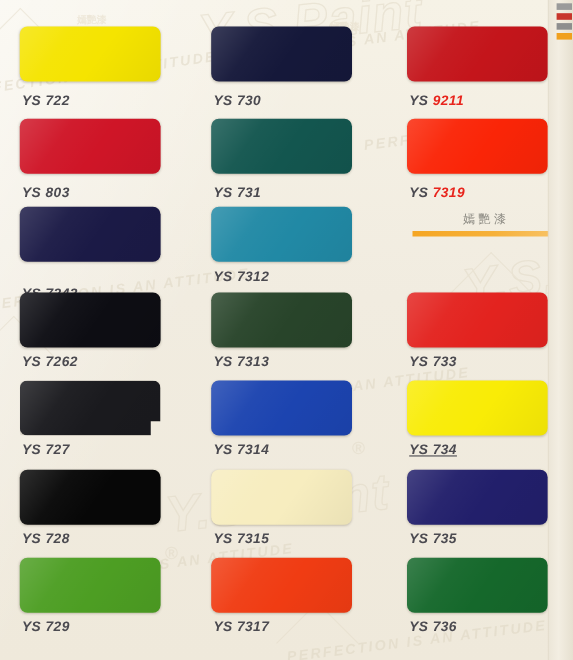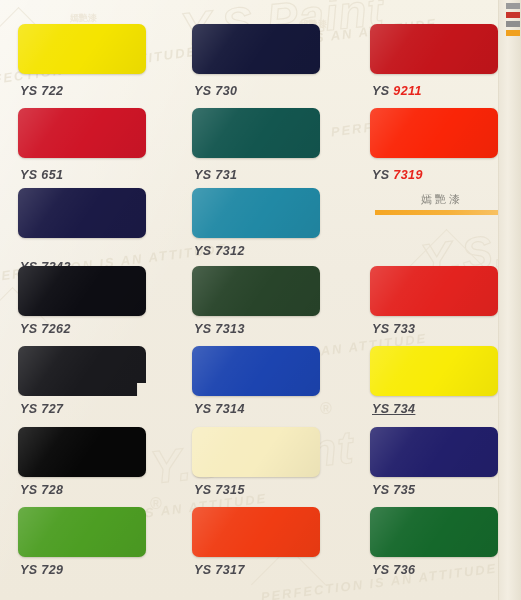--- a/index.html
+++ b/index.html
@@ -134,21 +134,21 @@
     <div class="cell" style="left:18px;top:24px;">
       <div class="chip" style="width:128px;height:50px;background:#f5e400;">
           <div class="sheen"></div>
         </div>
       <div class="lbl" style="left:2px;top:60px;">YS 722</div>
     </div>
     <div class="cell" style="left:18px;top:108px;">
       <div class="chip" style="width:128px;height:50px;background:#cf1527;">
           <div class="sheen"></div>
         </div>
-      <div class="lbl" style="left:2px;top:60px;">YS 651</div>
+      <div class="lbl" style="left:2px;top:60px;">YS 803</div>
     </div>
     <div class="cell" style="left:18px;top:188px;">
       <div class="chip" style="width:128px;height:50px;background:#1b1a46;">
           <div class="sheen"></div>
         </div>
       <div class="lbl" style="left:2px;top:72px;">YS 7242</div>
     </div>
     <div class="cell" style="left:18px;top:266px;">
       <div class="chip" style="width:128px;height:50px;background:#0d0d13;">
           <div class="sheen"></div>

